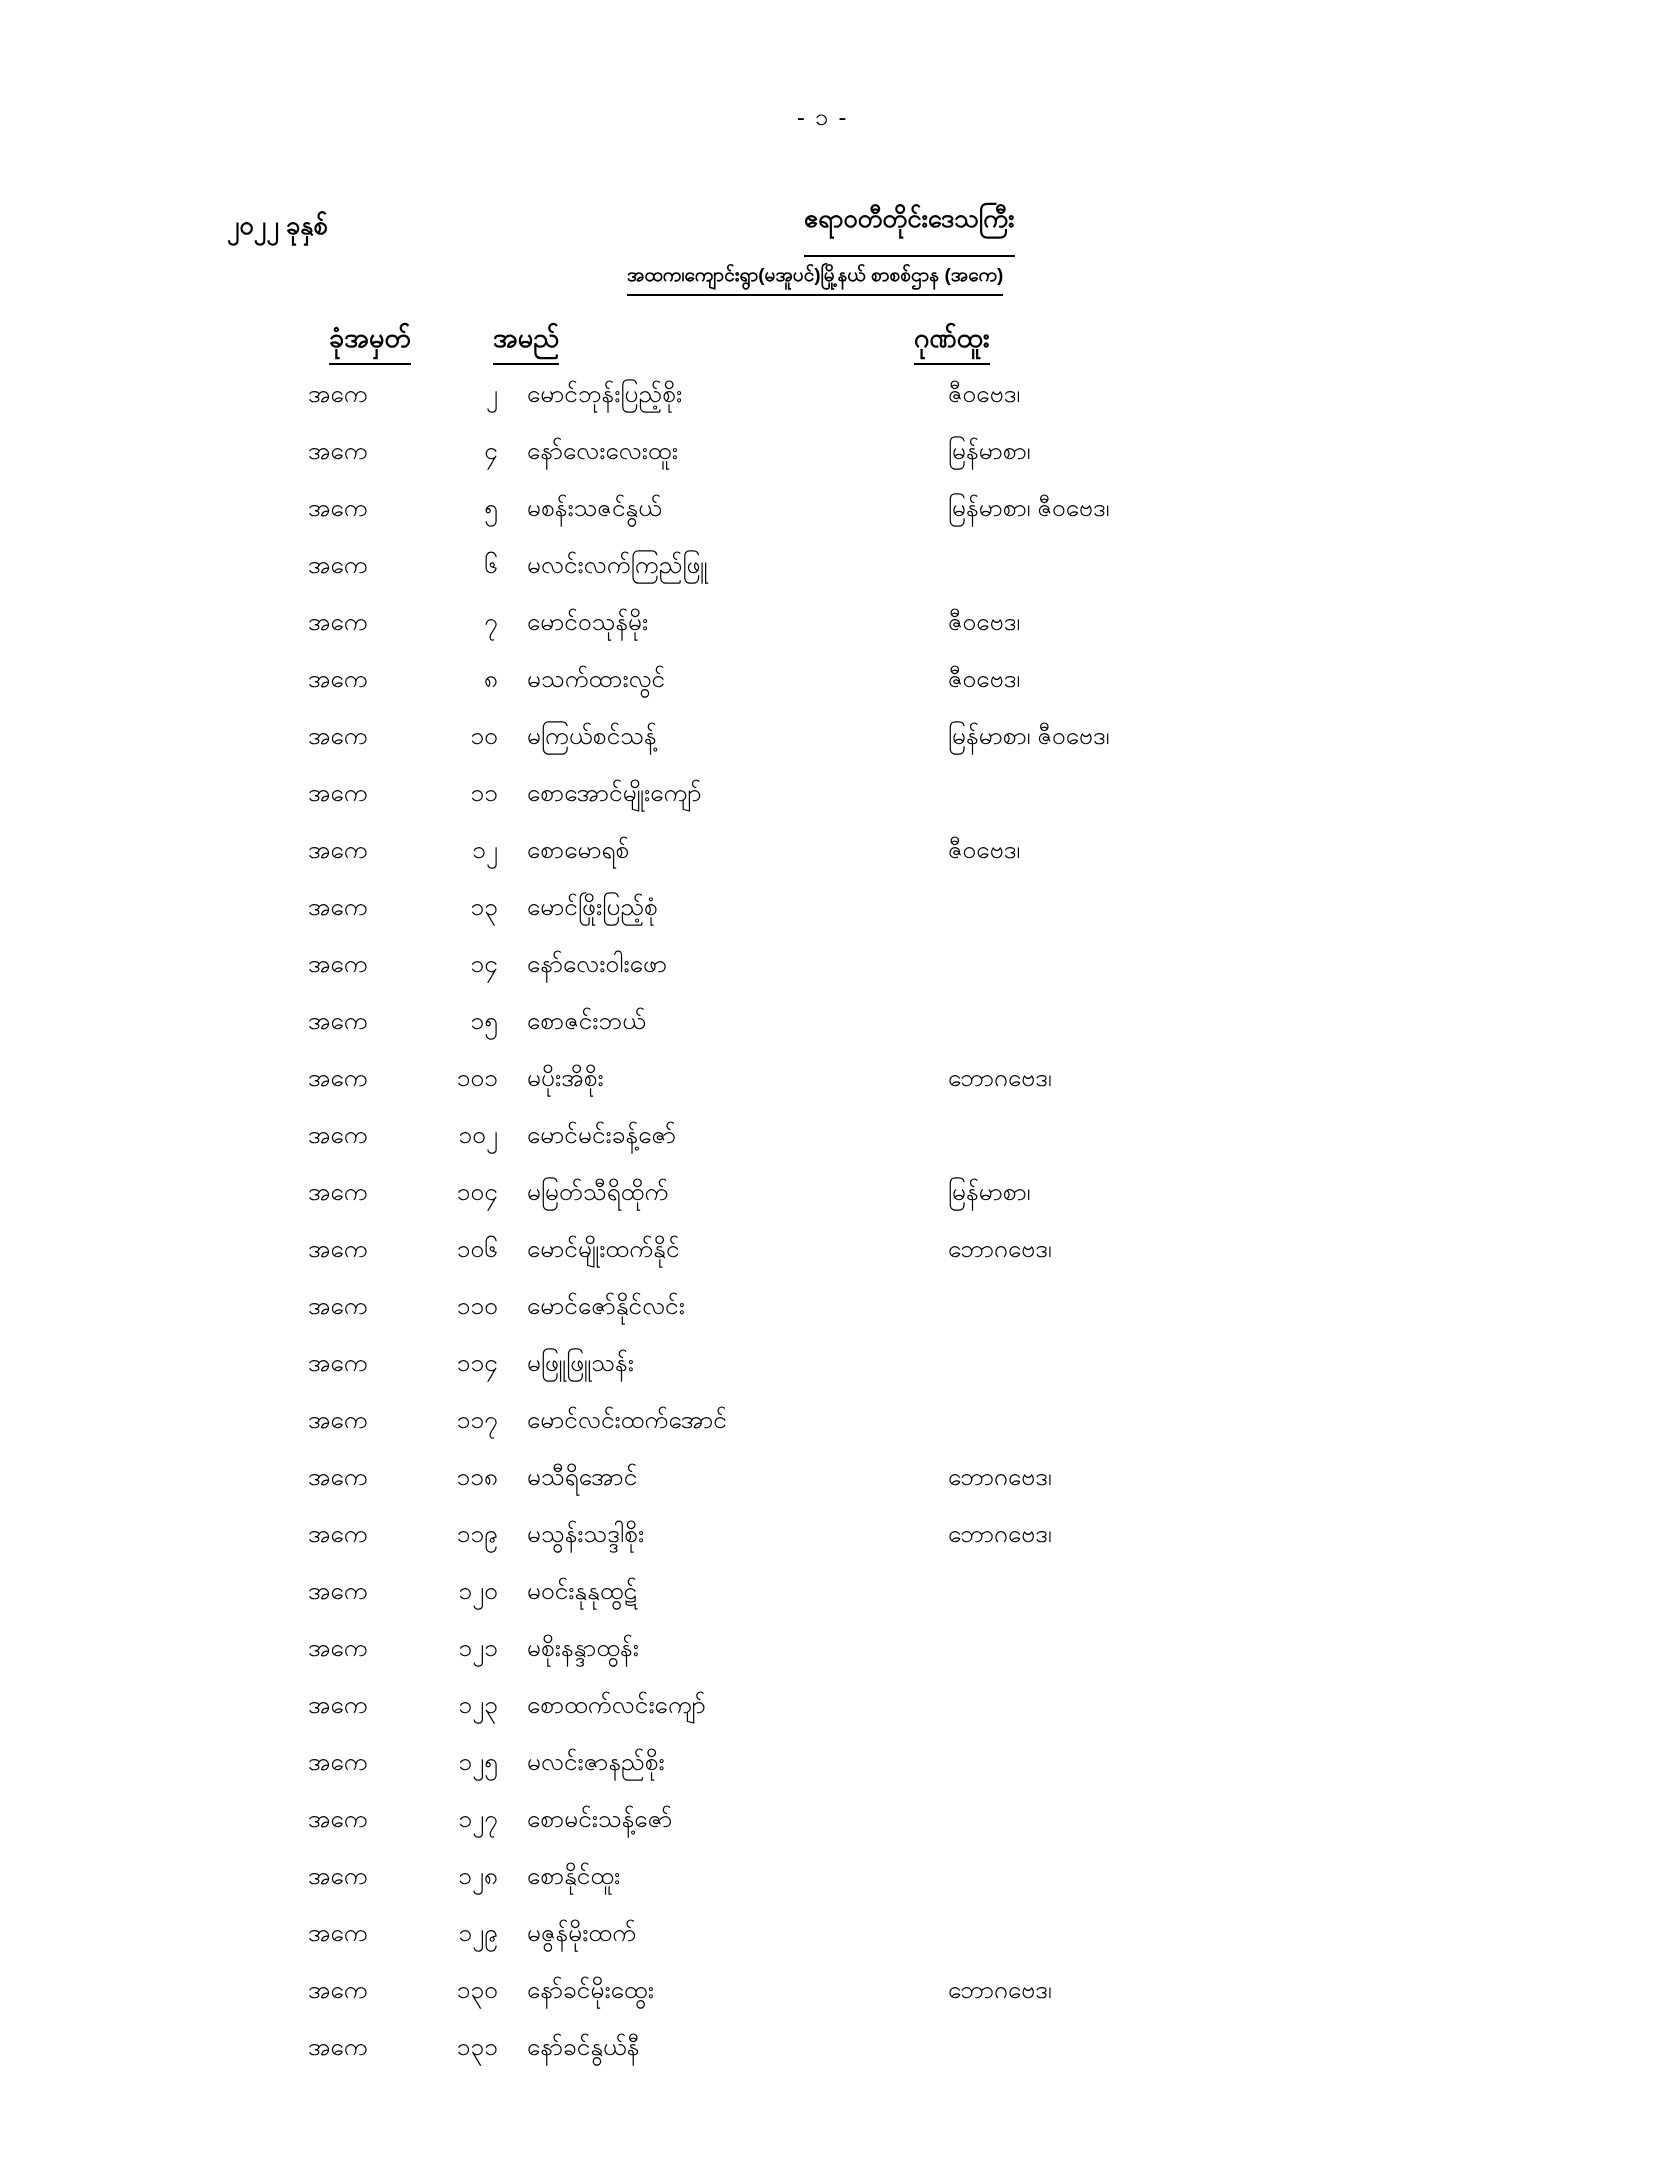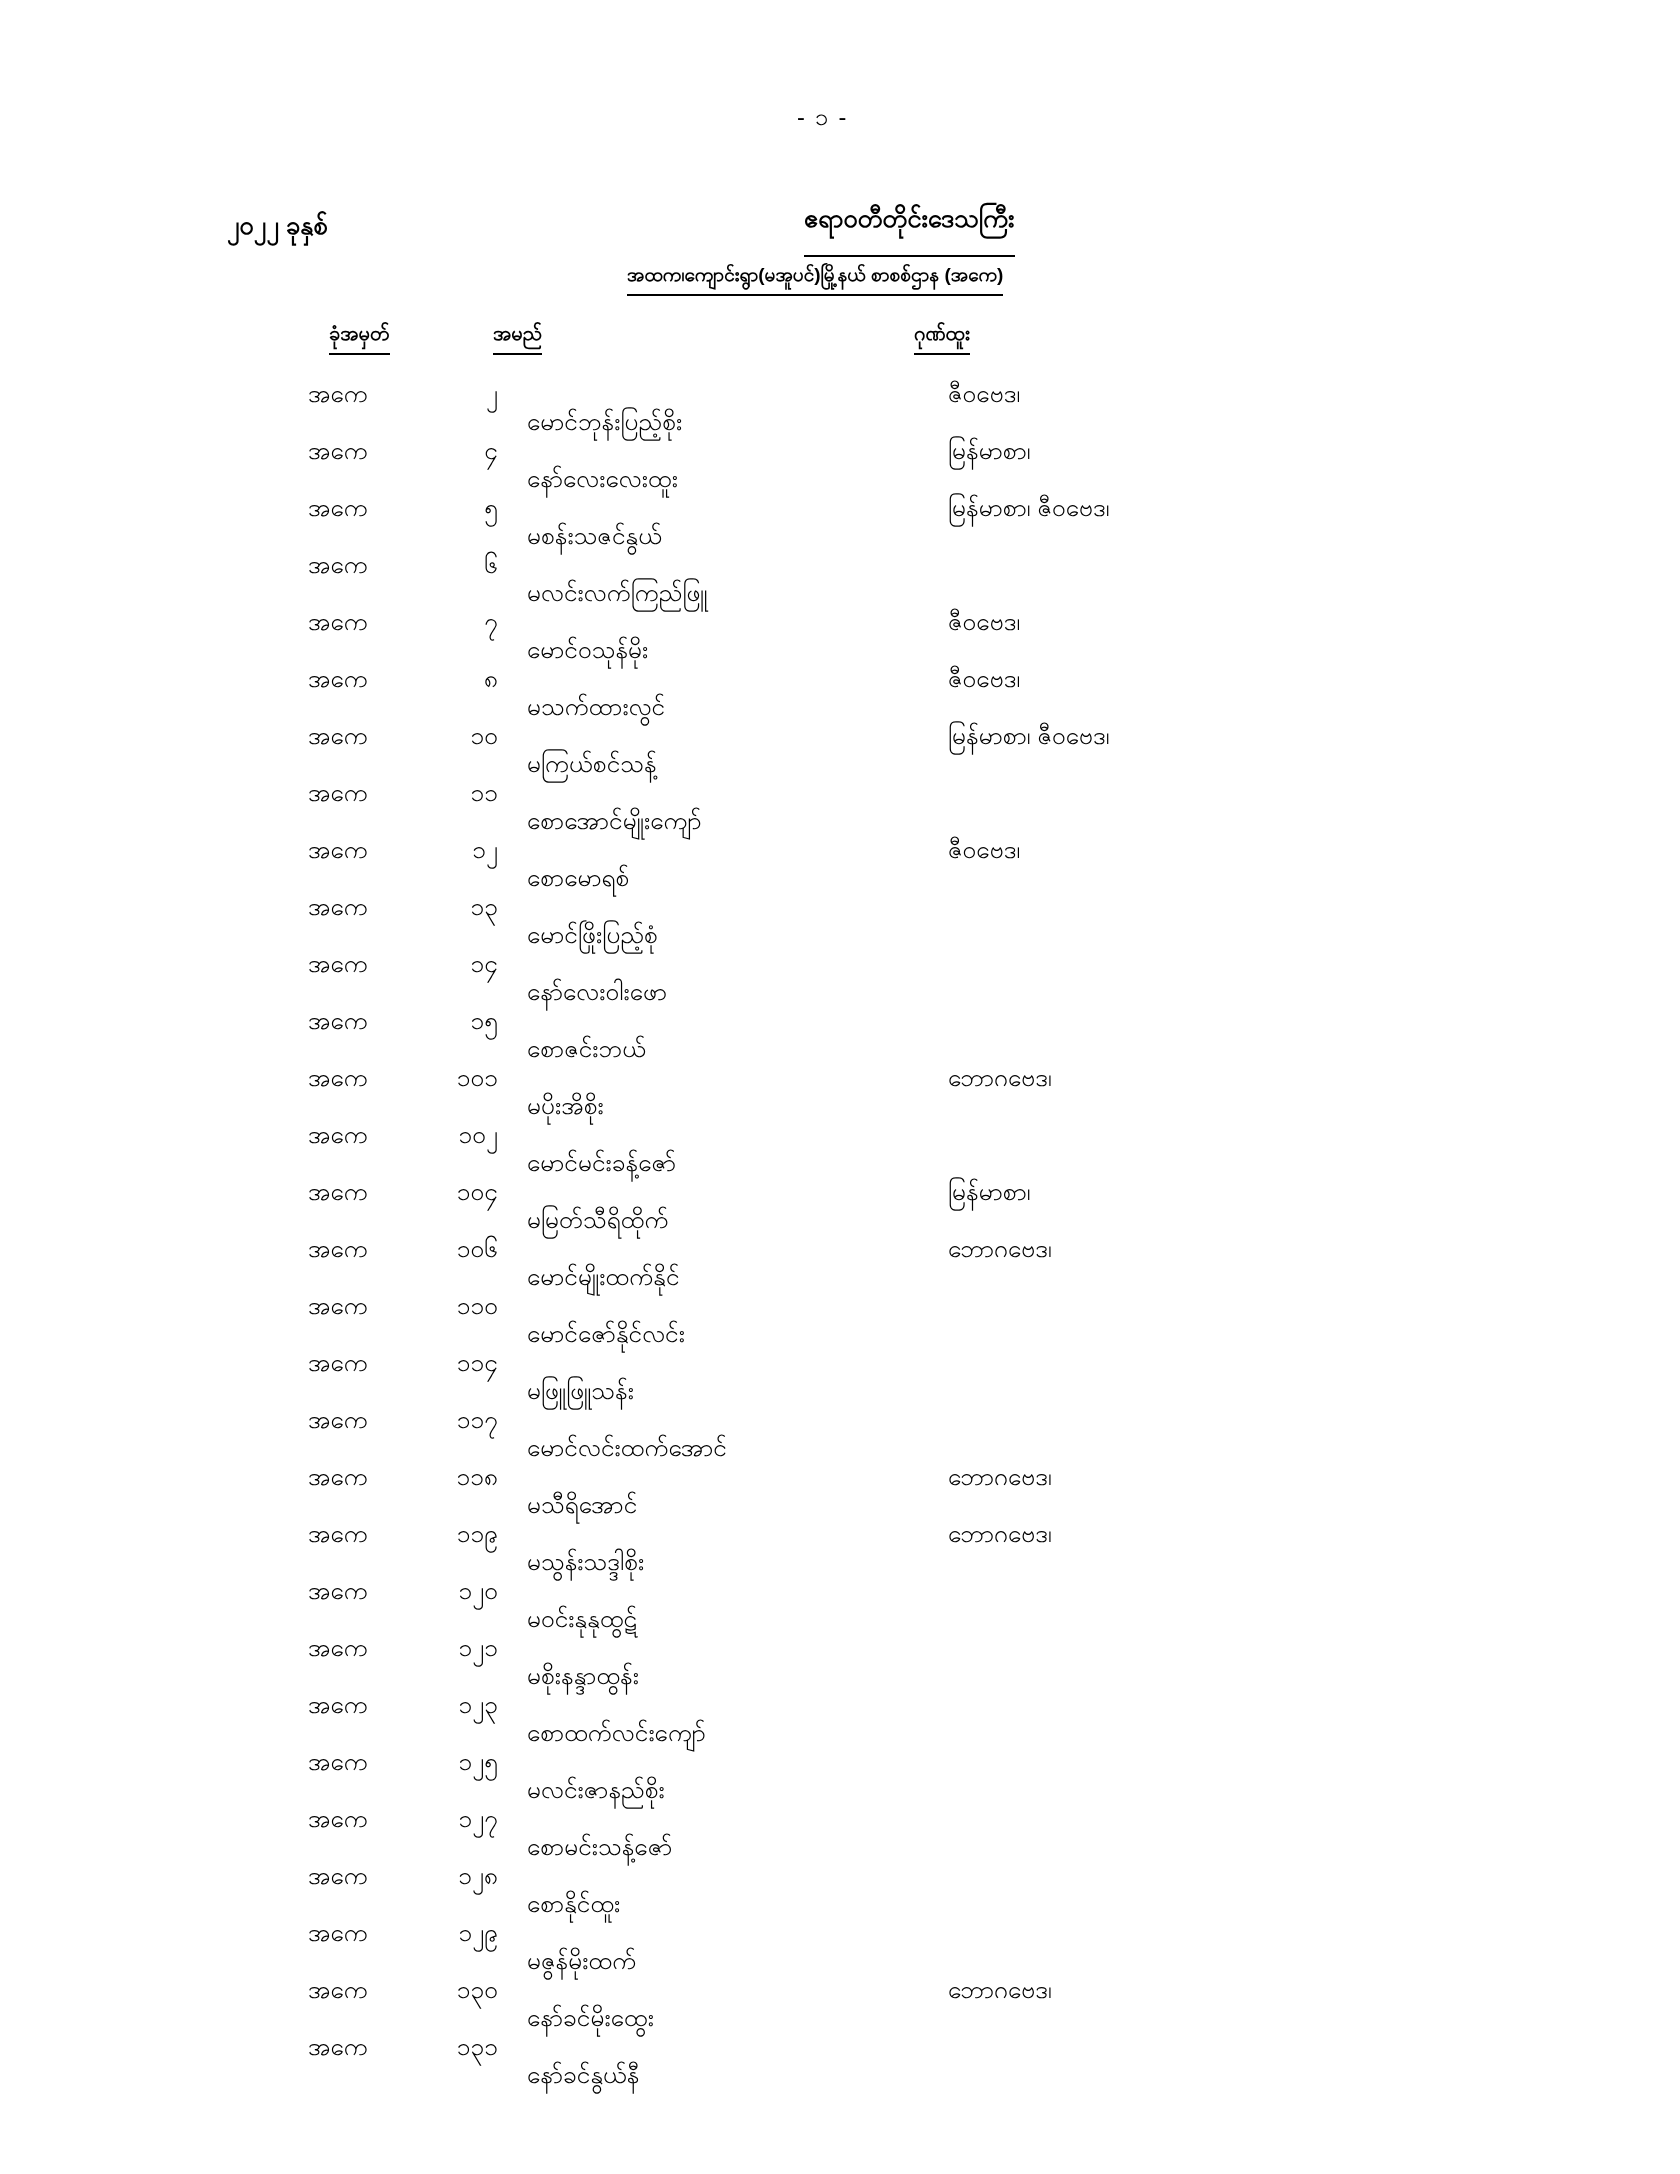--- a/index.html
+++ b/index.html
@@ -40,21 +40,21 @@
     left: 627px; top: 262px;
     font-size: 19px;
     font-weight: bold;
     border-bottom: 2.7px solid #000;
     padding-bottom: 4px;
     white-space: nowrap;
   }
   .col-header {
     position: absolute;
     top: 320px;
-    font-size: 20px;
+    font-size: 27px;
     font-weight: bold;
     border-bottom: 2.7px solid #000;
     padding-bottom: 2.7px;
     white-space: nowrap;
   }
   .col-header.roll   { left: 329px; }
   .col-header.name   { left: 493px; }
   .col-header.honors { left: 914px; }
   .rows {
     position: absolute;
@@ -63,21 +63,21 @@
   .row {
     height: 57px;
     display: flex;
     align-items: flex-start;
     padding-left: 273px;
     font-size: 24.5px;
     line-height: 1.15;
   }
   .c-center { width: 145px; white-space: nowrap; margin-left: 35px; }
   .c-no     { width: 45px;  text-align: right; white-space: nowrap; }
-  .c-name   { margin-left: 29px; width: 421px; white-space: nowrap; margin-top: 28px; }
+  .c-name   { margin-left: 29px; width: 421px; white-space: nowrap; }
   .c-honors { flex: 1; white-space: nowrap; }
 </style>
 </head>
 <body>
 
 <div class="page">
   <div class="pagenum">- ၁ -</div>
   <div class="year">၂၀၂၂ ခုနှစ်</div>
   <div class="title-region">ဧရာဝတီတိုင်းဒေသကြီး</div>
   <div class="title-center">အထက၊ကျောင်းရွာ(မအူပင်)မြို့နယ် စာစစ်ဌာန (အကေ)</div>

